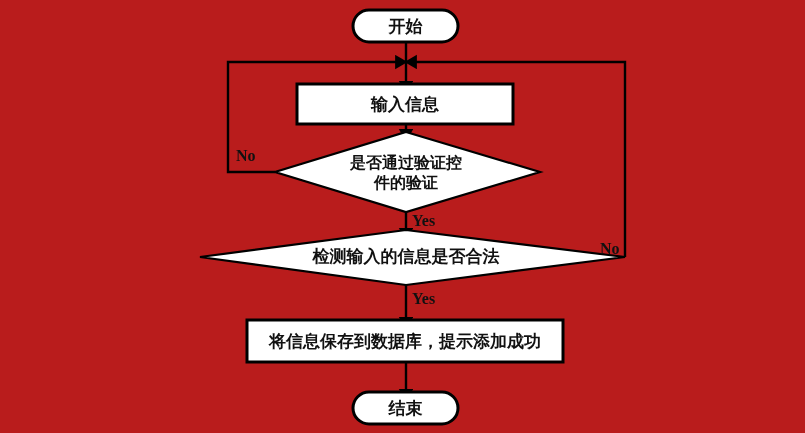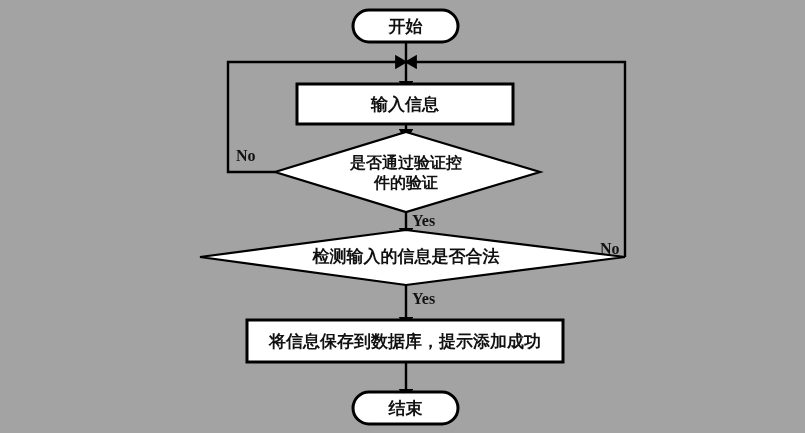--- a/index.html
+++ b/index.html
@@ -4,21 +4,21 @@
 <style>
   html, body {
     margin: 0;
     padding: 0;
     background: #ffffff;
   }
   #canvas {
     position: relative;
     width: 805px;
     height: 433px;
-    background: #a3a3a3;
+    background: #b91c1c;
     overflow: hidden;
     font-family: "Liberation Sans", "DejaVu Sans", sans-serif;
   }
   #flow-svg {
     position: absolute;
     left: 0;
     top: 0;
     width: 805px;
     height: 433px;
   }

